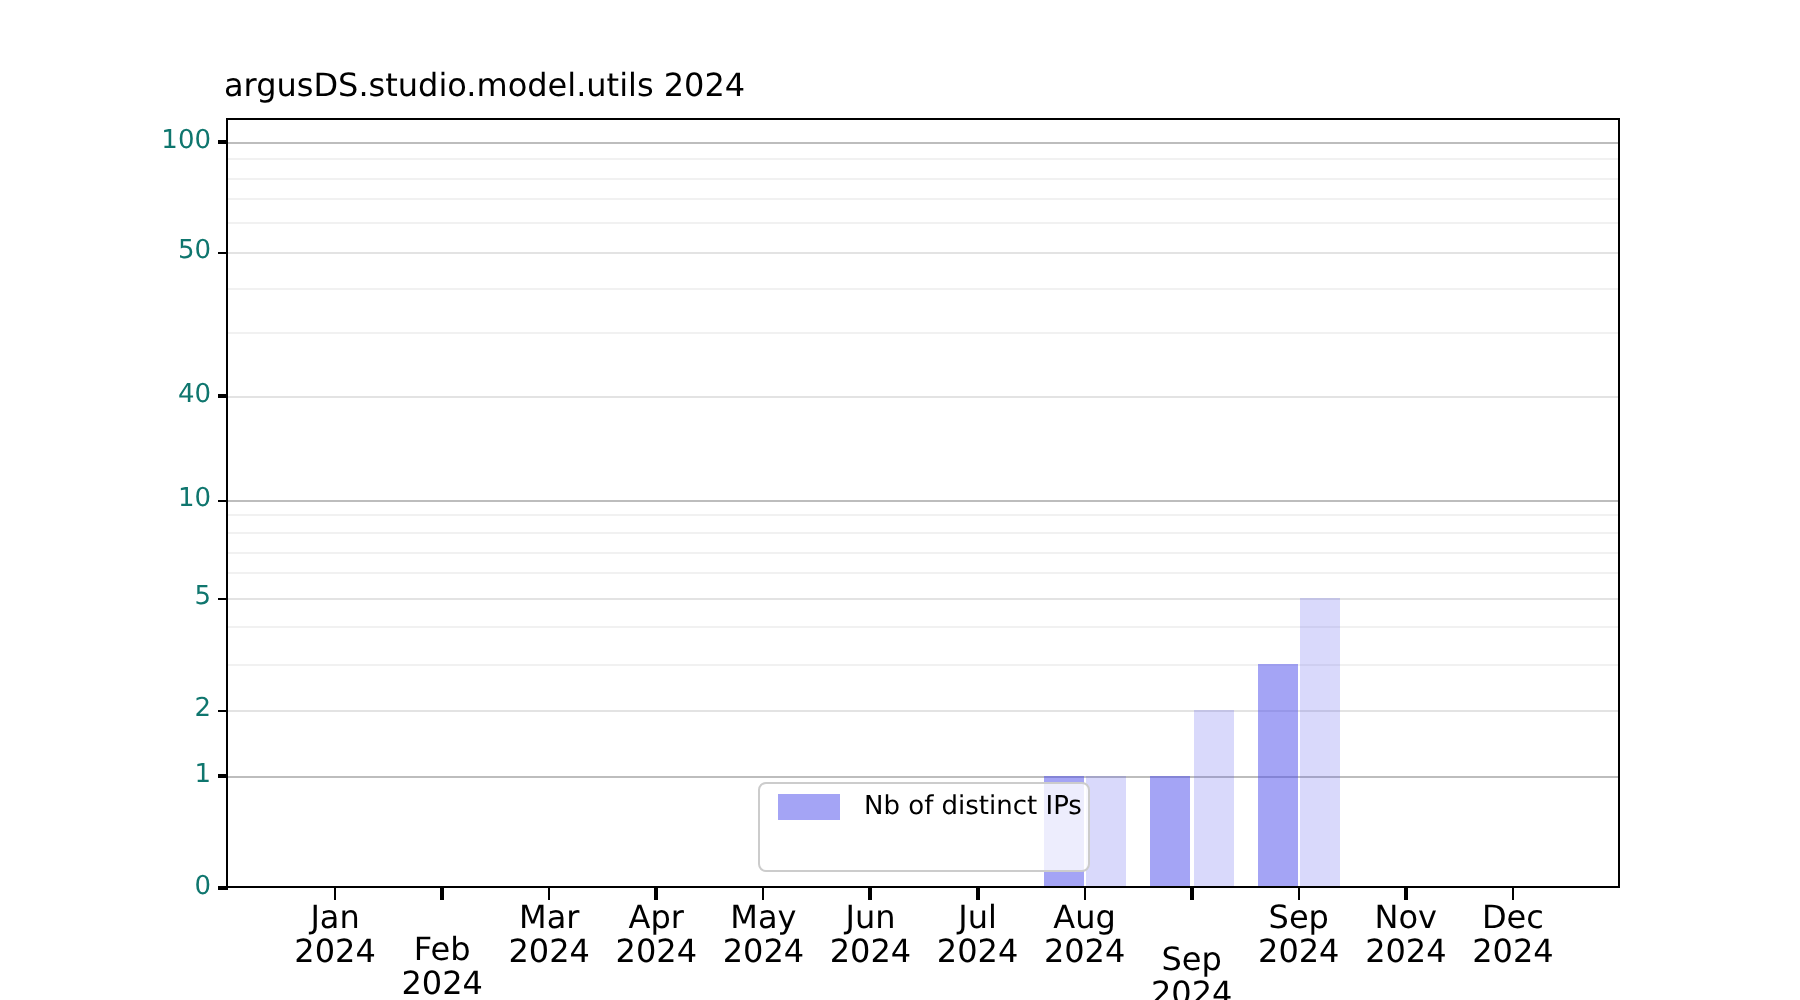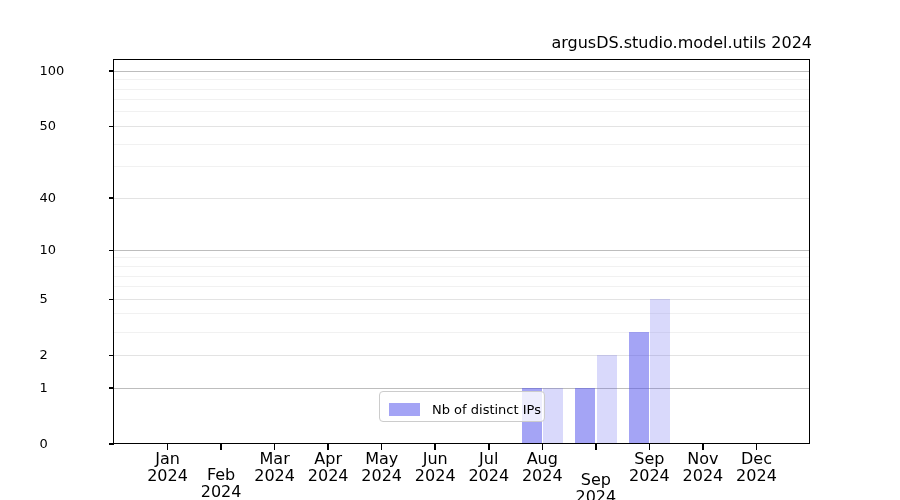--- a/index.html
+++ b/index.html
@@ -14,21 +14,21 @@
     background: #ffffff;
     font-family: "DejaVu Sans", "Liberation Sans", sans-serif;
     color: #000000;
     overflow: hidden;
   }
   .chart-title {
     position: absolute;
     left: 112px;
     top: 33px;
     width: 700px;
-    text-align: right;
+    text-align: left;
     font-size: 16px;
     color: #000000;
     white-space: nowrap;
   }
   .plot-frame {
     position: absolute;
     left: 112.5px;
     top: 58.5px;
     width: 697.5px;
     height: 385.5px;
@@ -50,24 +50,24 @@
   .ytick-mark {
     position: absolute;
     width: 5.5px;
     height: 1.5px;
     background: #000000;
     z-index: 6;
   }
   .ytick-label {
     position: absolute;
     width: 66px;
-    text-align: left;
+    text-align: right;
     font-size: 13px;
     line-height: 16px;
-    color: #000000;
+    color: #0f766e;
     z-index: 6;
   }
   .xtick-mark {
     position: absolute;
     width: 1.5px;
     height: 5.5px;
     background: #000000;
     z-index: 6;
   }
   .xtick-label {
@@ -77,29 +77,29 @@
     font-size: 16px;
     line-height: 16.5px;
     color: #000000;
     z-index: 6;
   }
   .legend-box {
     position: absolute;
     left: 379px;
     top: 391px;
     width: 166px;
-    height: 31px;
+    height: 45px;
     box-sizing: border-box;
     background: rgba(255, 255, 255, 0.8);
     border: 1px solid #cccccc;
     border-radius: 4px;
     z-index: 10;
     display: flex;
     flex-direction: column;
-    justify-content: flex-end;
+    justify-content: space-between;
     gap: 4px;
     padding: 4px 24px 4px 9px;
   }
   .legend-row {
     display: flex;
     align-items: center;
   }
   .legend-swatch {
     width: 31px;
     height: 13px;

